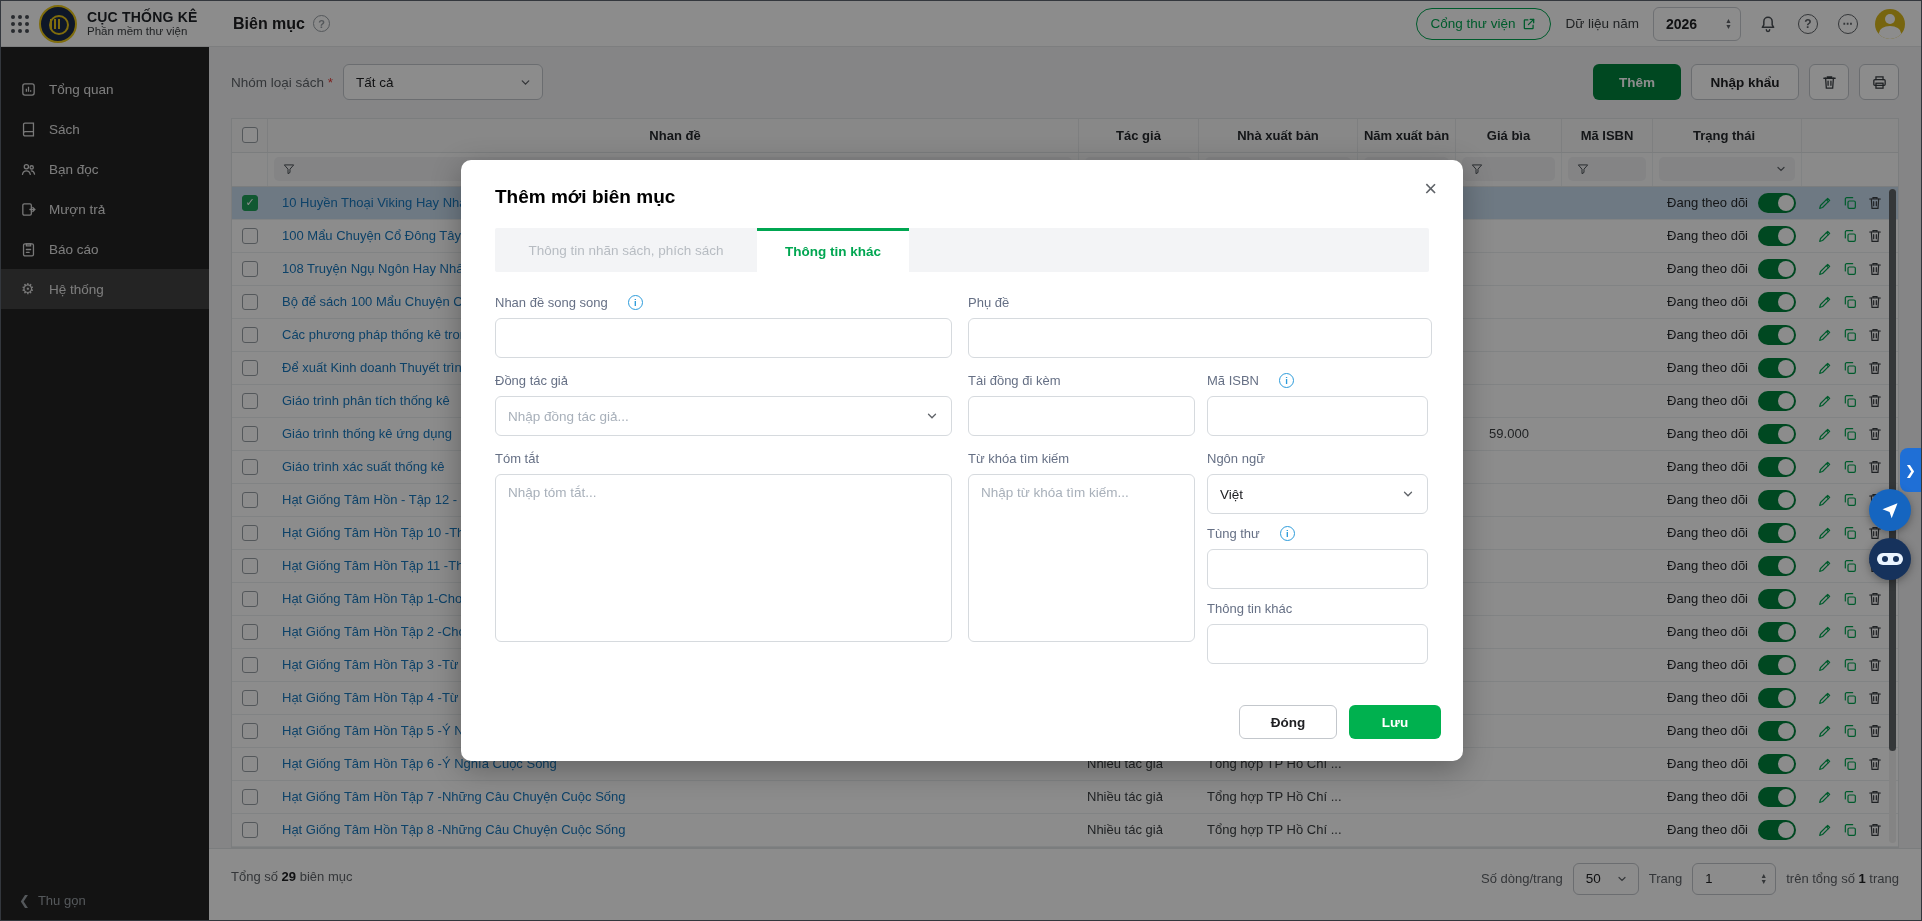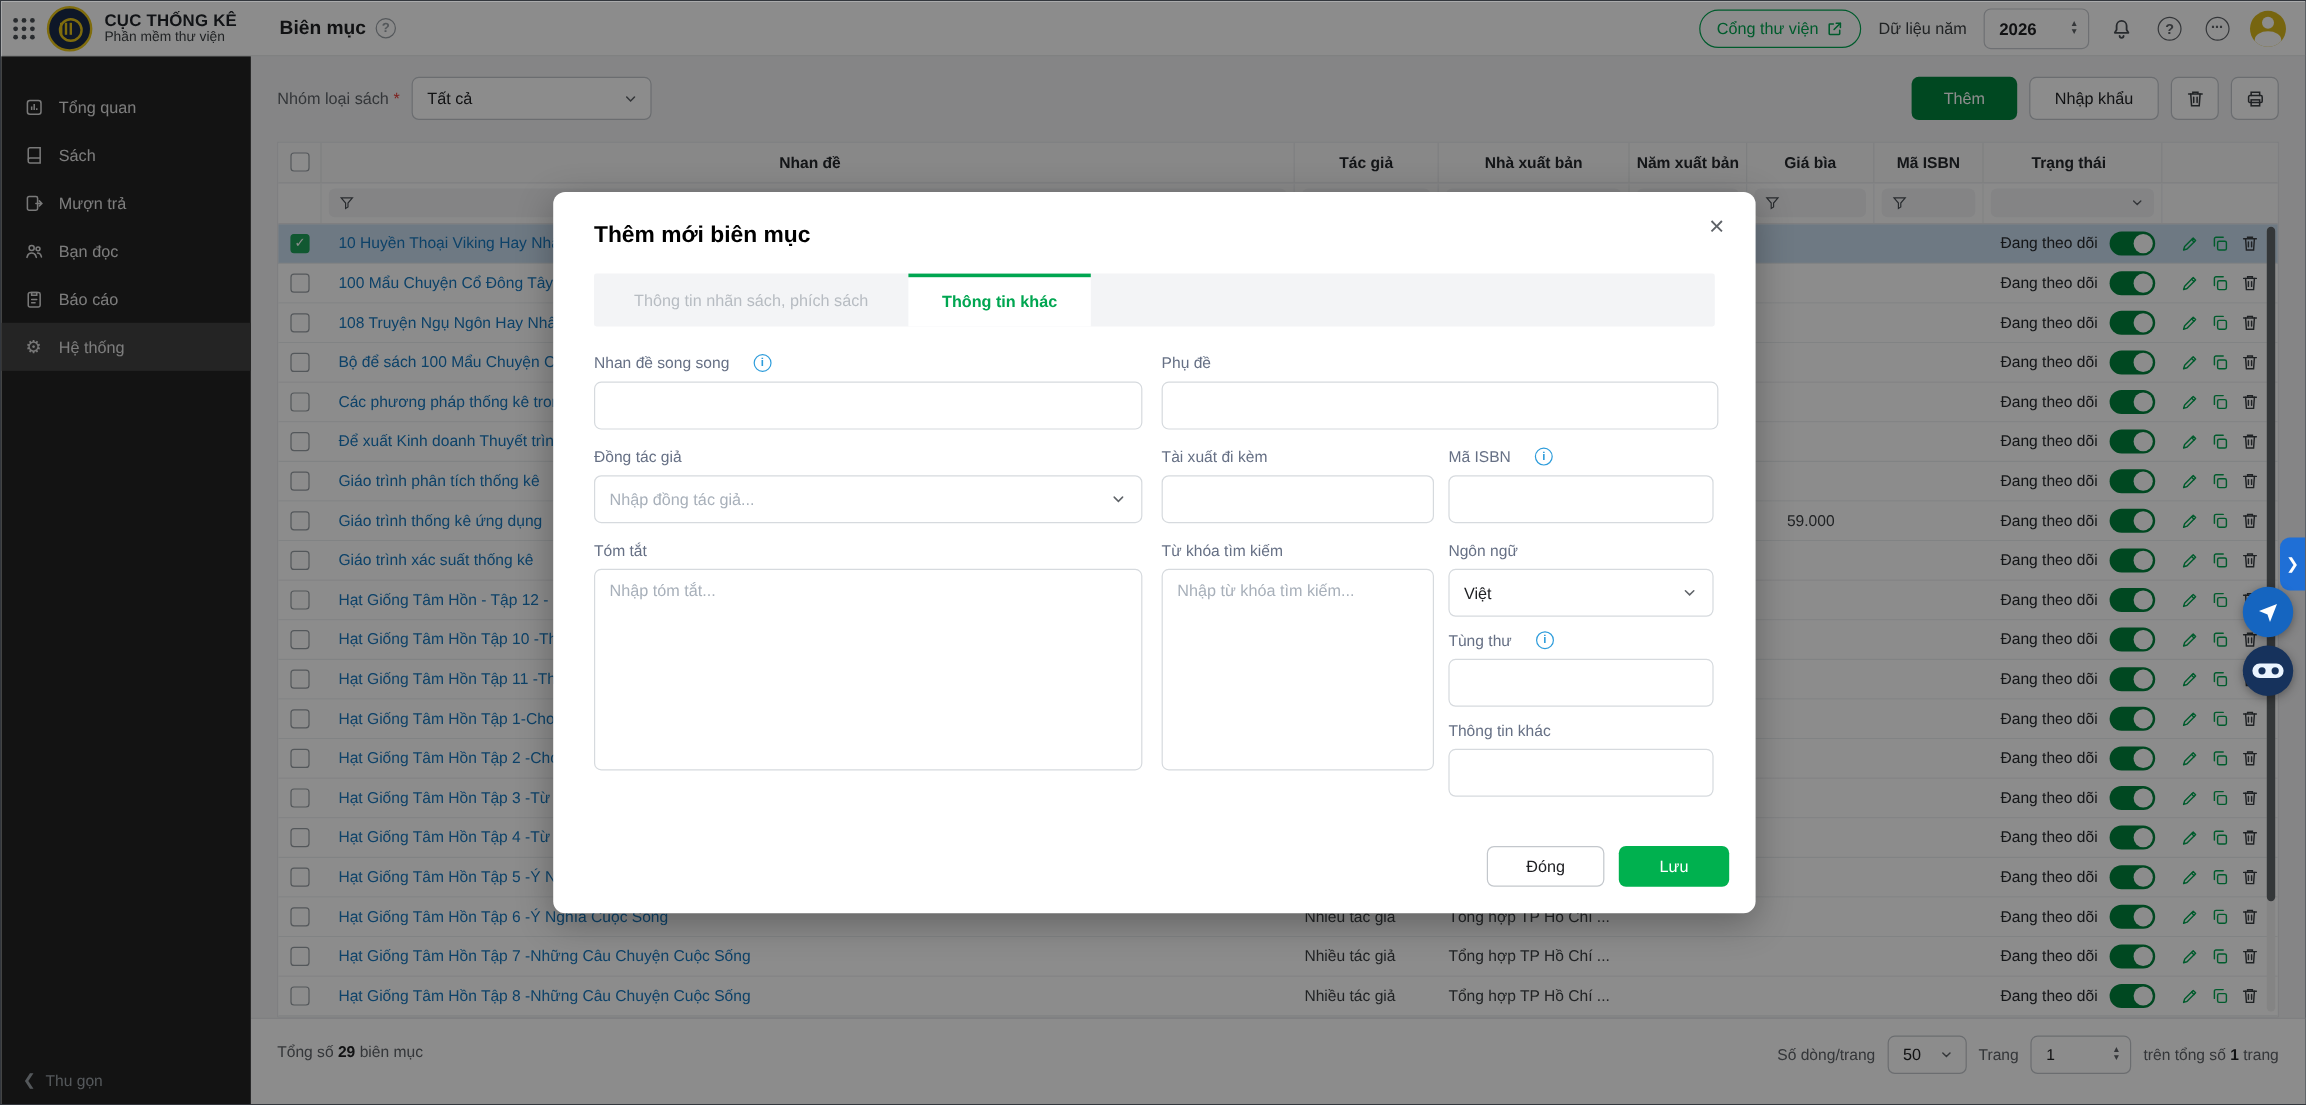--- a/index.html
+++ b/index.html
@@ -42,21 +42,21 @@
 
   .main { flex:1; display:flex; flex-direction:column; background:#f2f3f5; min-width:0; }
 
   
   .toolbar { height:72px; display:flex; align-items:center; padding:0 22px; }
   .filter-label { font-size:13.5px; color:#5f6368; margin-right:10px; }
   .req { color:#e53935; }
   .select-box { display:flex; align-items:center; justify-content:space-between; background:#fff; border:1px solid #c3c7cc; border-radius:6px; height:36px; padding:0 10px 0 12px; font-size:13.5px; color:#202124; cursor:pointer; }
   .book-group-select { width:200px; }
   .toolbar-right { margin-left:auto; display:flex; align-items:center; gap:10px; }
-  .btn { height:36px; border-radius:6px; font-size:13.5px; font-weight:normal; display:flex; align-items:center; justify-content:center; cursor:pointer; }
+  .btn { height:36px; border-radius:6px; font-size:13.5px; font-weight:bold; display:flex; align-items:center; justify-content:center; cursor:pointer; }
   .btn-add { width:88px; background:#00843d; color:#fff; }
   .btn-import { width:108px; background:#fff; color:#202124; border:1px solid #c3c7cc; }
   .icon-btn { width:40px; height:36px; background:#fff; border:1px solid #c3c7cc; border-radius:6px; display:flex; align-items:center; justify-content:center; cursor:pointer; }
 
   
   .table-wrap { position:relative; margin:0 22px; background:#fff; border:1px solid #e1e3e6; }
   .thead, .tfilter, .trow { display:flex; align-items:stretch; }
   .thead { background:#f7f7f8; border-bottom:1px solid #e1e3e6; height:34px; }
   .thead .cell { display:flex; align-items:center; justify-content:center; font-size:13px; font-weight:bold; color:#26292d; border-right:1px solid #e6e8ea; }
   .tfilter { background:#fbfbfc; border-bottom:1px solid #e1e3e6; height:34px; }
@@ -216,36 +216,36 @@
             <svg width="17" height="17" viewBox="0 0 24 24" fill="none" stroke="#dcdcdc" stroke-width="1.8">
               <path d="M5 5a2 2 0 0 1 2-2h12v18H7a2 2 0 0 1-2-2z"></path>
               <path d="M5 17a2 2 0 0 1 2-2h12"></path>
             </svg>
           </span>
         <span>Sách</span>
       </div>
       <div class="side-item">
         <span class="sicon">
             <svg width="17" height="17" viewBox="0 0 24 24" fill="none" stroke="#dcdcdc" stroke-width="1.8" stroke-linecap="round">
-              <rect x="4" y="4" width="12" height="16" rx="2"></rect>
-              <path d="M14 12h7M18 9l3 3-3 3"></path>
-            </svg>
-          </span>
-        <span>Mượn trả</span>
-      </div>
-      <div class="side-item">
-        <span class="sicon">
-            <svg width="17" height="17" viewBox="0 0 24 24" fill="none" stroke="#dcdcdc" stroke-width="1.8" stroke-linecap="round">
               <circle cx="9" cy="8" r="3"></circle>
               <path d="M3.5 19c.6-3 2.8-5 5.5-5s4.9 2 5.5 5"></path>
               <circle cx="16.5" cy="9" r="2.3"></circle>
               <path d="M16 14c2.4.2 4 1.9 4.5 4.5"></path>
             </svg>
           </span>
         <span>Bạn đọc</span>
+      </div>
+      <div class="side-item">
+        <span class="sicon">
+            <svg width="17" height="17" viewBox="0 0 24 24" fill="none" stroke="#dcdcdc" stroke-width="1.8" stroke-linecap="round">
+              <rect x="4" y="4" width="12" height="16" rx="2"></rect>
+              <path d="M14 12h7M18 9l3 3-3 3"></path>
+            </svg>
+          </span>
+        <span>Mượn trả</span>
       </div>
       <div class="side-item">
         <span class="sicon">
             <svg width="17" height="17" viewBox="0 0 24 24" fill="none" stroke="#dcdcdc" stroke-width="1.8" stroke-linecap="round">
               <rect x="5" y="4" width="14" height="17" rx="2"></rect>
               <path d="M9 4h6v3H9zM9 12h6M9 16h4"></path>
             </svg>
           </span>
         <span>Báo cáo</span>
       </div>
@@ -1212,21 +1212,21 @@
             <span>
                 <svg width="14" height="14" viewBox="0 0 24 24" fill="none" stroke="#5f6368" stroke-width="2.2" stroke-linecap="round">
                   <path d="M6 9l6 6 6-6"></path>
                 </svg>
               </span>
           </div>
         </div>
         <div class="subgap">
           <div class="fcol-m">
             <div class="flabel">
-                <span>Tài xuất đi kèm</span>
+                <span>Tài đồng đi kèm</span>
               </div>
             <input class="tinput" style="">
           </div>
           <div class="fcol-s">
             <div class="flabel">
                 <span>Mã ISBN</span>
                 <i class="info-i">i</i>
               </div>
             <input class="tinput" style="">
           </div>

